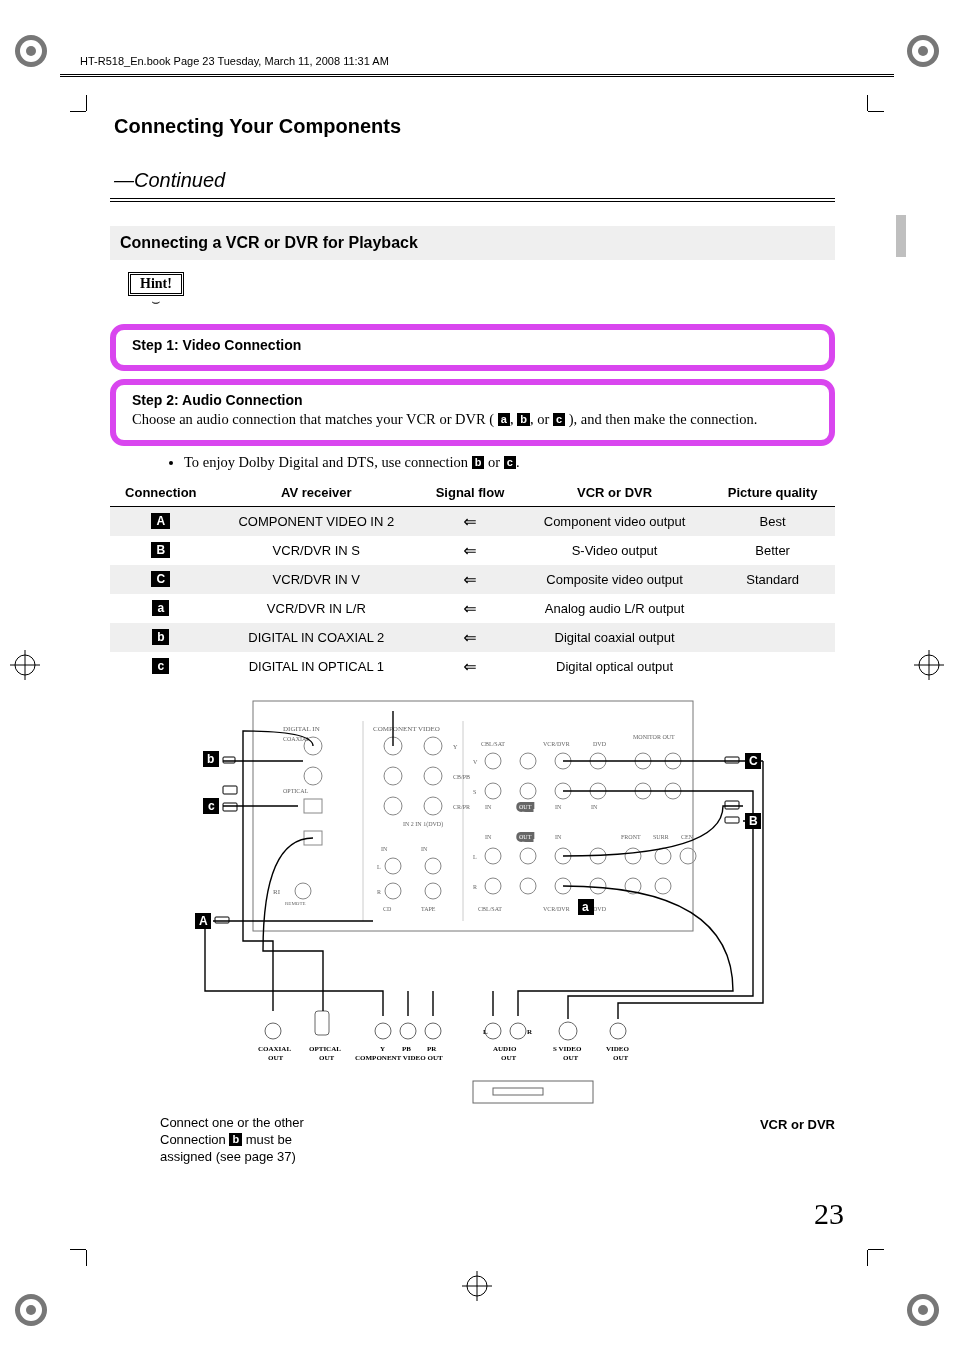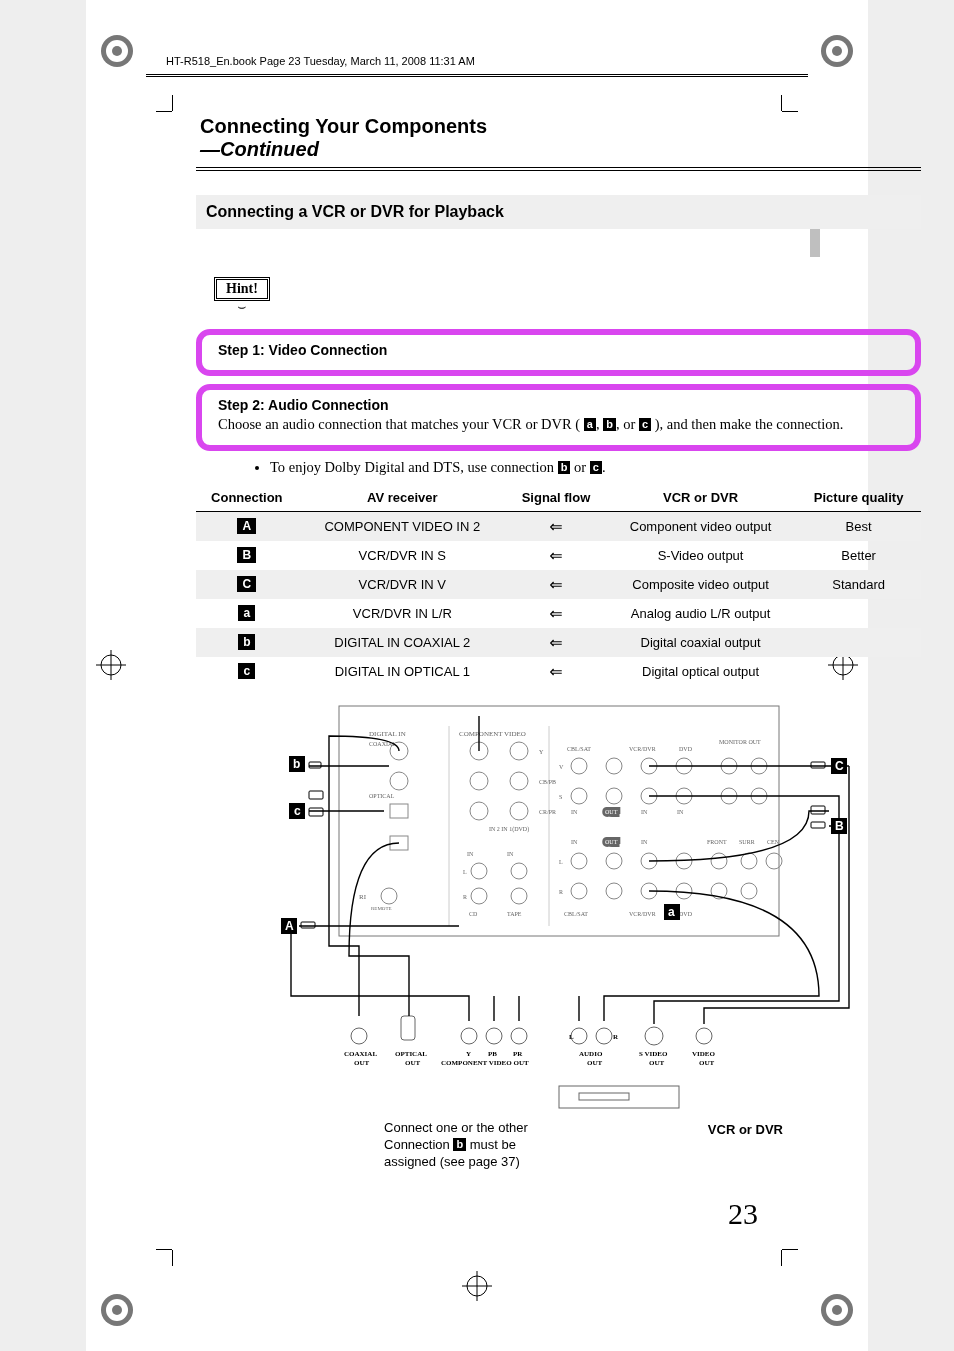--- a/index.html
+++ b/index.html
@@ -3,21 +3,21 @@
 <meta charset="utf-8">
 <style>
   body {
     margin: 0;
     background: #eee;
     font-family: "Times New Roman", Times, serif;
     display: flex;
     justify-content: center;
   }
   .sheet {
-    width: 782px;
+    width: 954px;
     height: 1351px;
     background: #fff;
     position: relative;
     box-sizing: border-box;
   }
   
   .mark { position: absolute; }
   .mark svg { display:block; }
   .reg-tl { top: 30px; left: 10px; }
   .reg-tr { top: 30px; right: 10px; }
@@ -45,31 +45,31 @@
   }
   .title-row {
     display:flex; align-items:baseline; gap:0;
     font-family: Arial, Helvetica, sans-serif;
     font-size: 20px; font-weight: bold;
     border-bottom: 4px double #000;
     padding-bottom: 6px;
     margin-bottom: 24px;
     flex-direction: column;
   }
-  .title-row .cont { font-weight: bold; font-style: italic; margin-left:4px;}
+  .title-row .cont { font-weight: normal; font-style: italic; margin-left:4px;margin-top:31px;}
   .section-bar {
     background:#efefef;
     padding: 8px 10px;
     font-family: Arial, Helvetica, sans-serif;
     font-size: 16px; font-weight: bold;
     margin-bottom: 12px;
   }
   .hint-row { display:flex; gap:18px; align-items:flex-start; margin: 8px 10px 18px 18px;}
   .hint-box { border:3px double #000; padding:1px 9px; font-family:"Times New Roman",serif;
-    font-weight:bold; font-size:14px; position:relative;margin-top:36px;}
+    font-weight:bold; font-size:14px; position:relative;}
   .hint-arrow { font-size:14px; text-align:center; line-height:0.6; margin-top:2px;}
   .hint-text { font-size:14.5px; line-height:1.35; }
   .step-box {
     border:6px solid #d946ef; border-radius:14px;
     padding:6px 16px 10px 16px; margin: 8px 0 8px 0;
     font-size:14.5px; line-height:1.35;
   }
   .step-box .step-t { font-family:Arial,Helvetica,sans-serif; font-weight:bold; font-size:14px; }
   .inline-label { display:inline-block; background:#000; color:#fff;
     font-family:Arial,Helvetica,sans-serif; font-weight:bold; font-size:11px;
@@ -445,21 +445,21 @@
           <rect x="100" y="66" width="12" height="6" rx="1"></rect>
           <rect x="100" y="95" width="14" height="8" rx="1"></rect>
           <rect x="100" y="112" width="14" height="8" rx="1"></rect>
           <rect x="92" y="226" width="14" height="6" rx="1"></rect>
           <rect x="602" y="66" width="14" height="6" rx="1"></rect>
           <rect x="602" y="110" width="14" height="8" rx="1"></rect>
           <rect x="602" y="126" width="14" height="6" rx="1"></rect>
         </g>
       </svg>
 
-      <div style="display:flex; gap:120px; align-items:flex-start; justify-content:center;">
+      <div style="display:flex; gap:120px; align-items:flex-start; justify-content:space-between;">
         <div class="footnote">
           <span>Connect one or the other</span><br>
           <span>Connection </span>
           <span class="inline-label">b</span>
           <span> must be</span><br>
           <span>assigned (see page 37)</span>
         </div>
         <div class="dev-label" style="margin-left:60px;">VCR or DVR</div>
       </div>
     </div>

